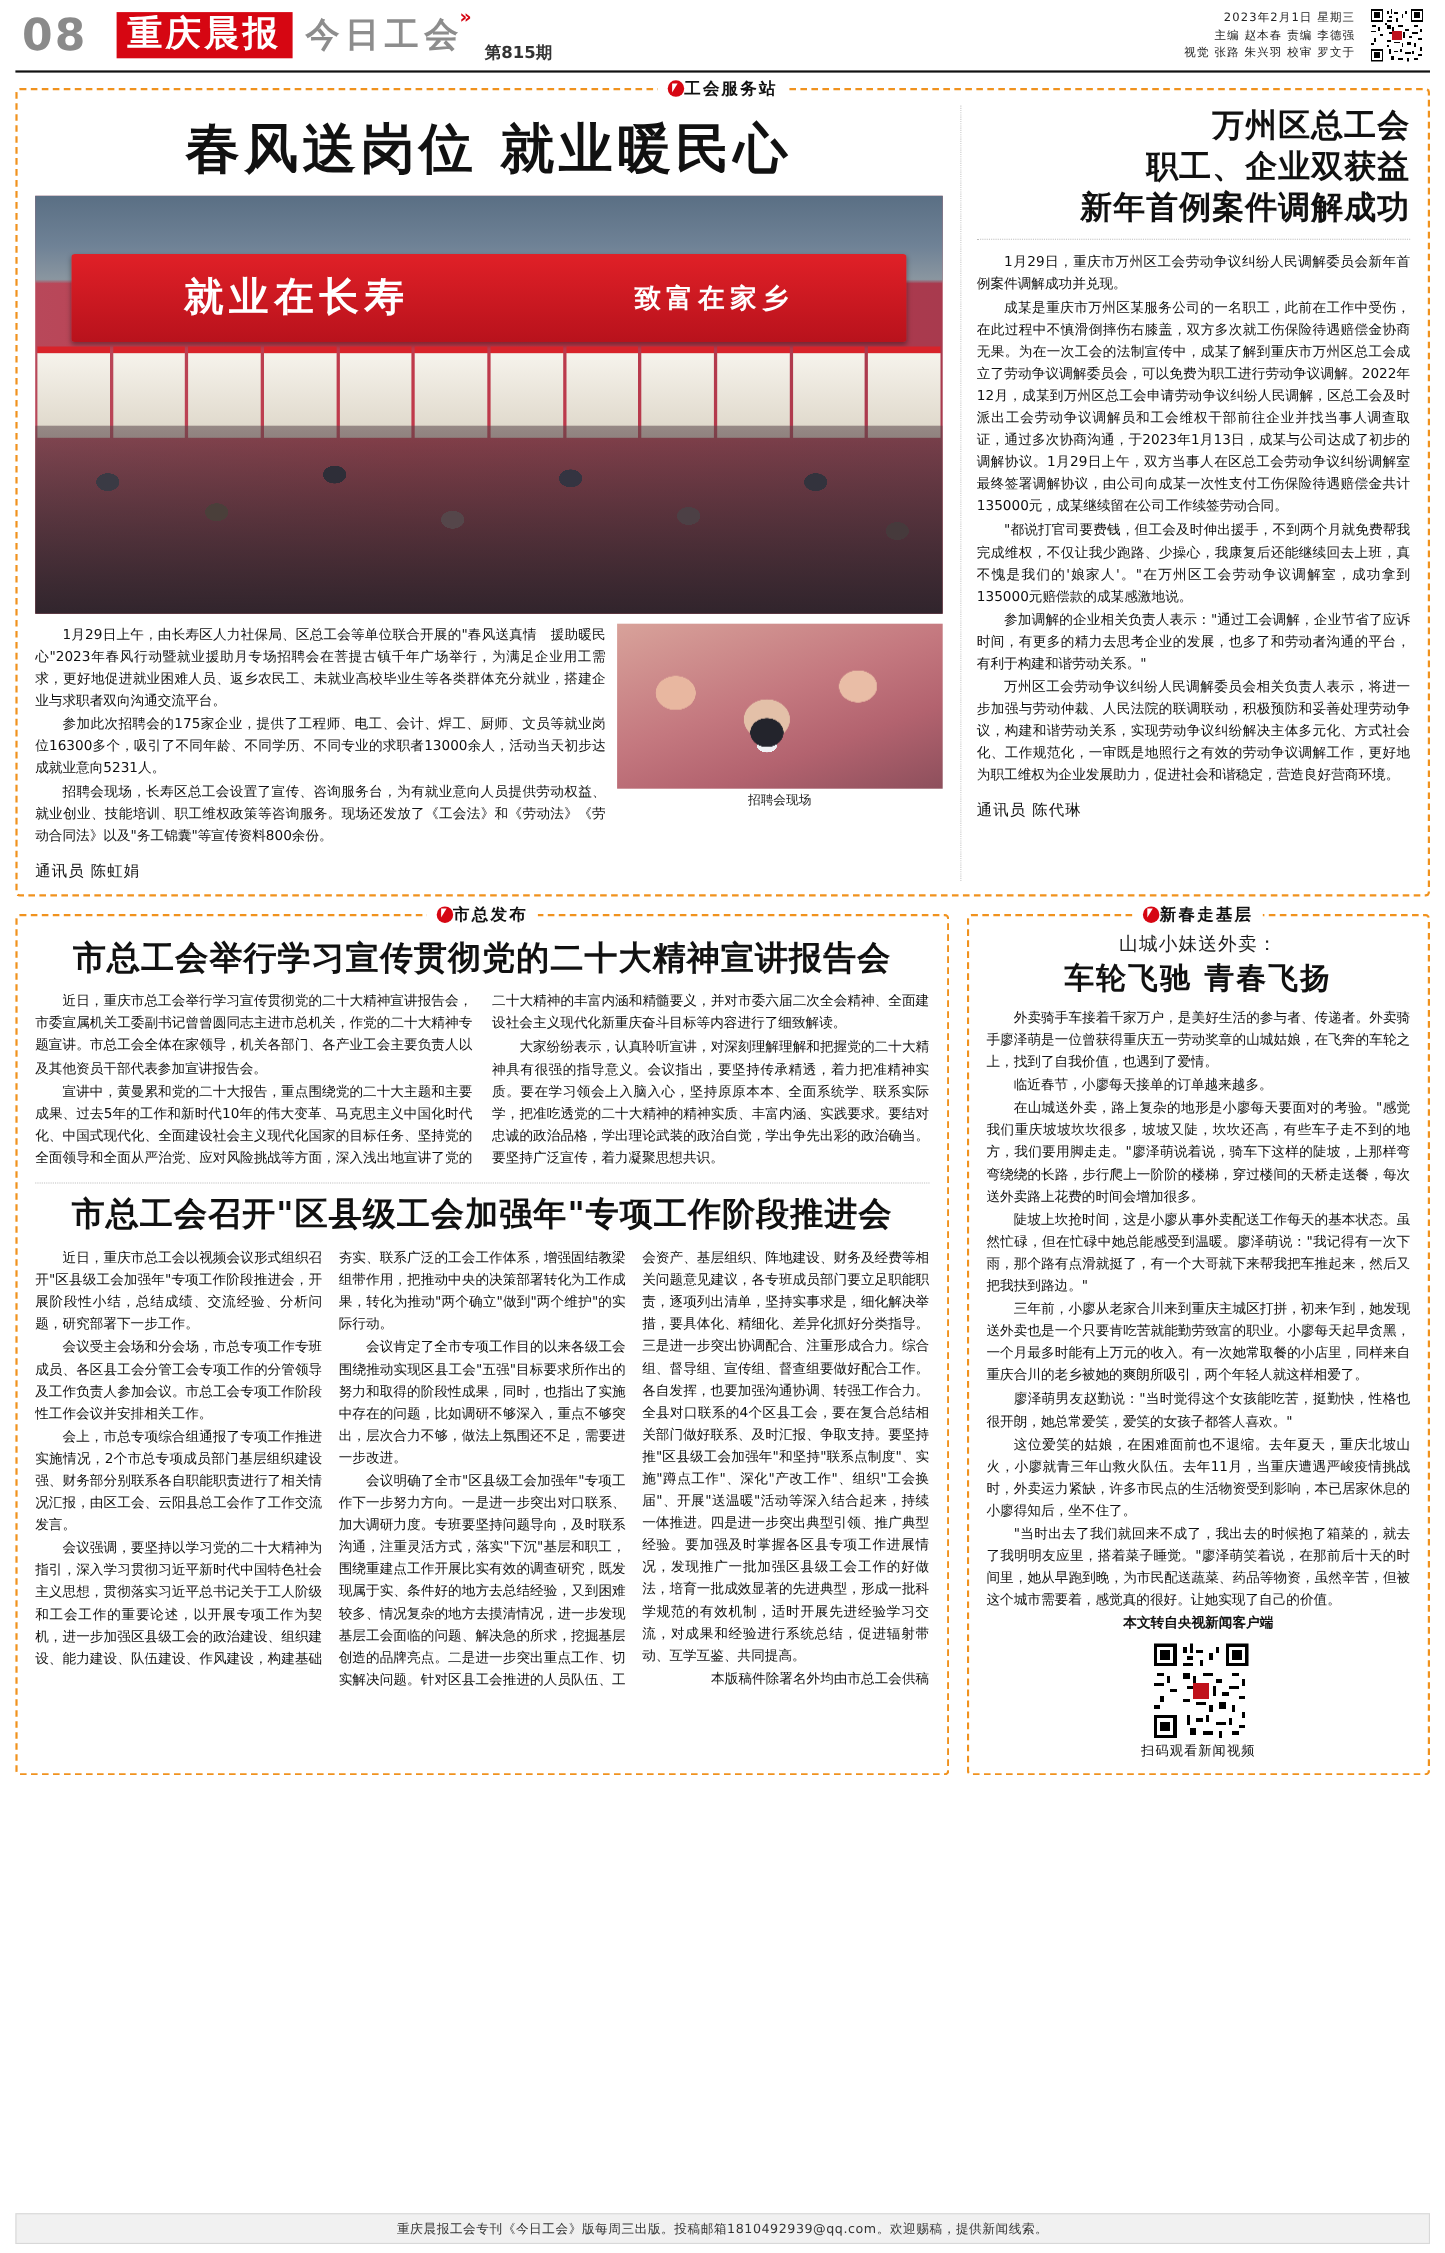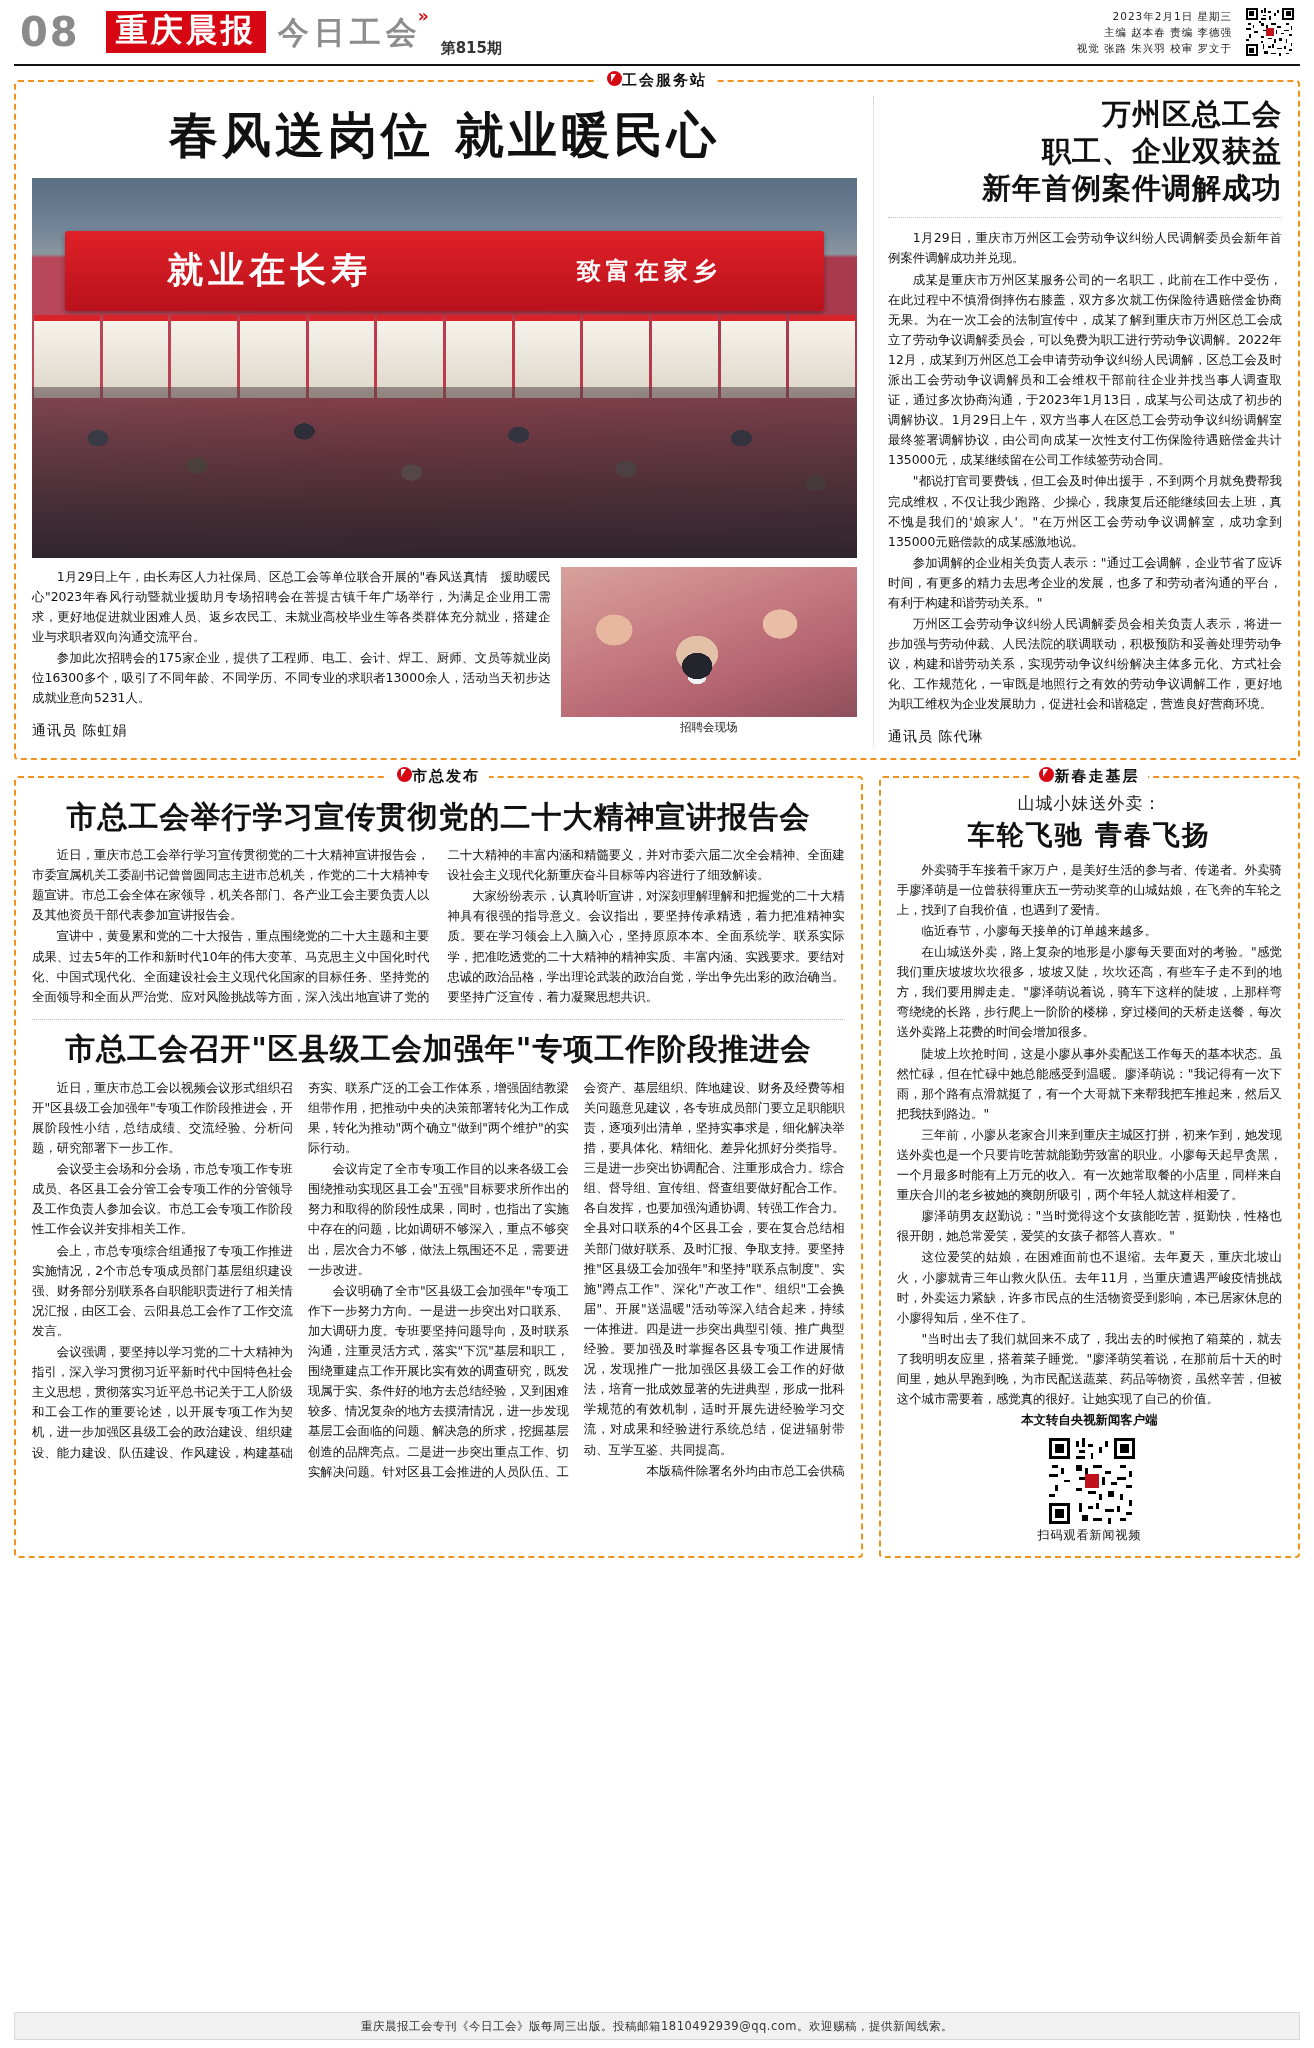--- a/index.html
+++ b/index.html
@@ -21,21 +21,21 @@
   .section-name{font-size:31px;color:#8d8d8d;font-weight:bold;letter-spacing:5px;margin-left:12px;line-height:1;}
   .chev{color:#d60612;font-size:17px;font-weight:bold;margin-left:-4px;align-self:flex-start;margin-top:6px;}
   .issue{font-size:15px;color:#333;font-weight:bold;align-self:flex-end;margin-bottom:6px;margin-left:12px;}
   .mast-right{margin-left:auto;text-align:right;font-size:10.5px;color:#222;line-height:1.55;letter-spacing:1px;padding-right:8px;}
   .qr{width:48px;height:48px;margin-left:6px;align-self:center;}
   .qr.big{width:86px;height:86px;}
 
   
   .blockbox{position:relative;border:2px dashed #f0921e;border-radius:4px;padding:14px 16px 12px;box-sizing:border-box;}
   .band{position:absolute;top:-11px;left:0;right:0;display:flex;align-items:center;justify-content:center;pointer-events:none;}
-  .band .lbl{background:#fff;padding:0 9px;font-size:15px;font-weight:bold;color:#111;letter-spacing:2px;display:flex;align-items:flex-start;gap:0;}
+  .band .lbl{background:#fff;padding:0 9px;font-size:15px;font-weight:bold;color:#111;letter-spacing:2px;display:flex;align-items:center;gap:0;}
   .band .pin{display:inline-block;width:15px;height:15px;background:#d60612;border-radius:50%;position:relative;}
   .band .pin::after{content:"";position:absolute;left:4px;top:2.5px;width:0;height:0;border-left:5px solid #fff;border-bottom:8px solid transparent;}
 
   
   .hl1{font-size:49px;font-weight:bold;letter-spacing:4px;text-align:center;line-height:1.14;margin:12px 0 14px;}
   .hl-r{font-size:29px;font-weight:bold;line-height:1.28;text-align:right;letter-spacing:1px;}
   .hl2{font-size:30px;font-weight:bold;text-align:center;letter-spacing:1px;line-height:1.25;margin:6px 0 10px;}
   .kicker{font-size:17px;color:#222;letter-spacing:1px;margin-bottom:2px;}
   .hl3{font-size:27px;font-weight:bold;letter-spacing:2px;line-height:1.3;margin-bottom:8px;}
   .body{font-size:12.4px;line-height:1.62;text-align:justify;text-justify:inter-ideograph;color:#111;}
@@ -197,20 +197,21 @@
               <i></i>
           </div>
           <div class="crowd"></div>
         </div>
 
         <div class="photo-row" style="margin-top:9px;">
           <div style="flex:1.75;">
             <div class="body">
               <p>1月29日上午，由长寿区人力社保局、区总工会等单位联合开展的"春风送真情　援助暖民心"2023年春风行动暨就业援助月专场招聘会在菩提古镇千年广场举行，为满足企业用工需求，更好地促进就业困难人员、返乡农民工、未就业高校毕业生等各类群体充分就业，搭建企业与求职者双向沟通交流平台。</p>
               <p>参加此次招聘会的175家企业，提供了工程师、电工、会计、焊工、厨师、文员等就业岗位16300多个，吸引了不同年龄、不同学历、不同专业的求职者13000余人，活动当天初步达成就业意向5231人。</p>
+              <p>招聘会现场，长寿区总工会设置了宣传、咨询服务台，为有就业意向人员提供劳动权益、就业创业、技能培训、职工维权政策等咨询服务。现场还发放了《工会法》和《劳动法》《劳动合同法》以及"务工锦囊"等宣传资料800余份。</p>
             </div>
             <div class="byline">通讯员  陈虹娟</div>
           </div>
           <div style="flex:1;">
             <div class="photo ph-sec"></div>
             <div class="cap">招聘会现场</div>
           </div>
         </div>
       </div>
 

